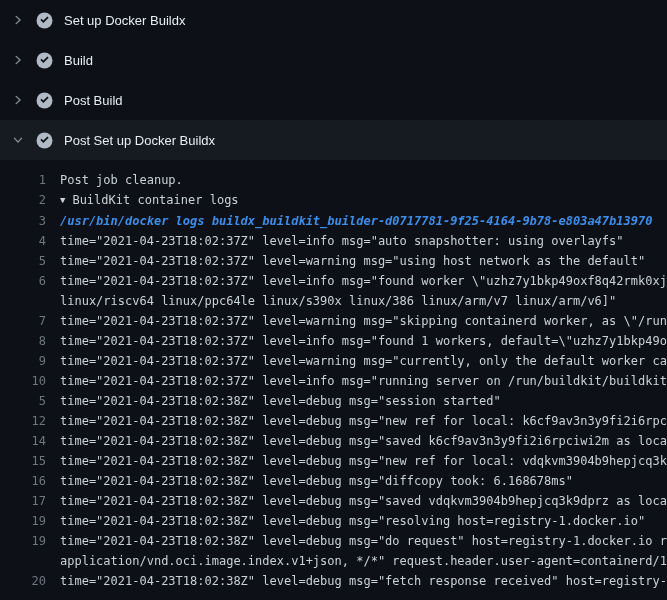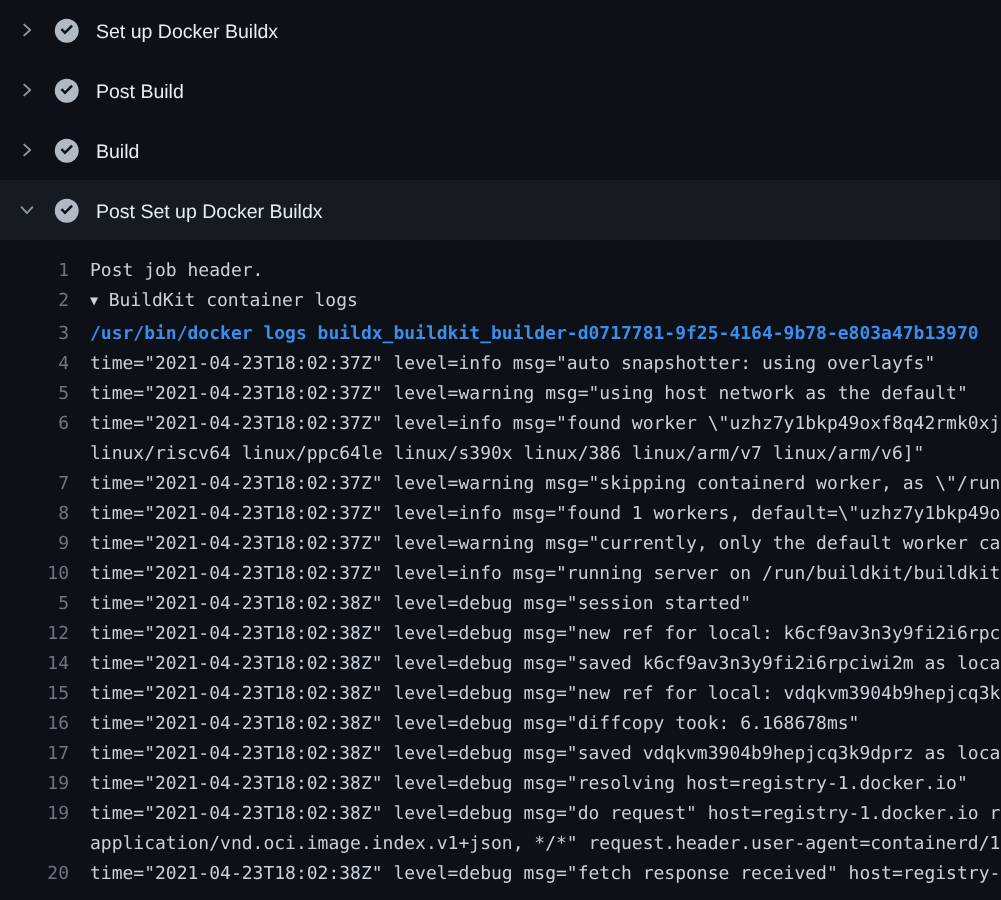--- a/index.html
+++ b/index.html
@@ -38,21 +38,21 @@
   .line{display:flex;}
   .ln{
     width:46px;flex:none;text-align:right;
     color:var(--line_number);cursor:pointer;user-select:none;
   }
   .lt{
     flex:1;min-width:0;padding-left:14px;
     white-space:pre;overflow:hidden;
     color:var(--log_text);
   }
-  .lt.command{color:var(--command_blue);font-weight:bold;}
+  .lt.command{color:var(--command_blue);font-weight:bold;font-style:italic;}
   .lt.group{cursor:pointer;}
   .garrow{font-size:9px;margin-right:7px;position:relative;top:-1px;display:inline-block;}
 </style>
 </head>
 <body>
 
 <div class="viewer">
   <div id="steps">
       <div class="step">
         <span class="chev">
@@ -73,55 +73,55 @@
           <svg width="12" height="12" viewBox="0 0 16 16" fill="none">
             <path d="M5.5 3.2 10.8 8 5.5 12.8" stroke="currentColor" stroke-width="1.7" fill="none" stroke-linecap="round" stroke-linejoin="round"></path>
           </svg>
         </span>
         <span class="check">
           <svg width="17" height="17" viewBox="0 0 16 16">
             <circle cx="8" cy="8" r="7.5" fill="currentColor"></circle>
             <path class="tick" d="M11.9 5.3 6.9 10.3 4.1 7.5l1.1-1.1 1.7 1.7 3.9-3.9z"></path>
           </svg>
         </span>
-        <span class="title">Post Build</span>
+        <span class="title">Build</span>
       </div>
       <div class="step">
         <span class="chev">
           <svg width="12" height="12" viewBox="0 0 16 16" fill="none">
             <path d="M5.5 3.2 10.8 8 5.5 12.8" stroke="currentColor" stroke-width="1.7" fill="none" stroke-linecap="round" stroke-linejoin="round"></path>
           </svg>
         </span>
         <span class="check">
           <svg width="17" height="17" viewBox="0 0 16 16">
             <circle cx="8" cy="8" r="7.5" fill="currentColor"></circle>
             <path class="tick" d="M11.9 5.3 6.9 10.3 4.1 7.5l1.1-1.1 1.7 1.7 3.9-3.9z"></path>
           </svg>
         </span>
-        <span class="title">Build</span>
+        <span class="title">Post Build</span>
       </div>
       <div class="step expanded">
         <span class="chev">
           <svg width="12" height="12" viewBox="0 0 16 16" fill="none">
             <path d="M5.5 3.2 10.8 8 5.5 12.8" stroke="currentColor" stroke-width="1.7" fill="none" stroke-linecap="round" stroke-linejoin="round"></path>
           </svg>
         </span>
         <span class="check">
           <svg width="17" height="17" viewBox="0 0 16 16">
             <circle cx="8" cy="8" r="7.5" fill="currentColor"></circle>
             <path class="tick" d="M11.9 5.3 6.9 10.3 4.1 7.5l1.1-1.1 1.7 1.7 3.9-3.9z"></path>
           </svg>
         </span>
         <span class="title">Post Set up Docker Buildx</span>
       </div>
     </div>
   <div id="log">
       <div class="line">
         <span class="ln">1</span>
-        <span class="lt plain">Post job header.</span>
+        <span class="lt plain">Post job cleanup.</span>
       </div>
       <div class="line">
         <span class="ln">2</span>
         <span class="lt group"><span class="garrow">▼</span><span>BuildKit container logs</span></span>
       </div>
       <div class="line">
         <span class="ln">3</span>
         <span class="lt command">/usr/bin/docker logs buildx_buildkit_builder-d0717781-9f25-4164-9b78-e803a47b13970</span>
       </div>
       <div class="line">

